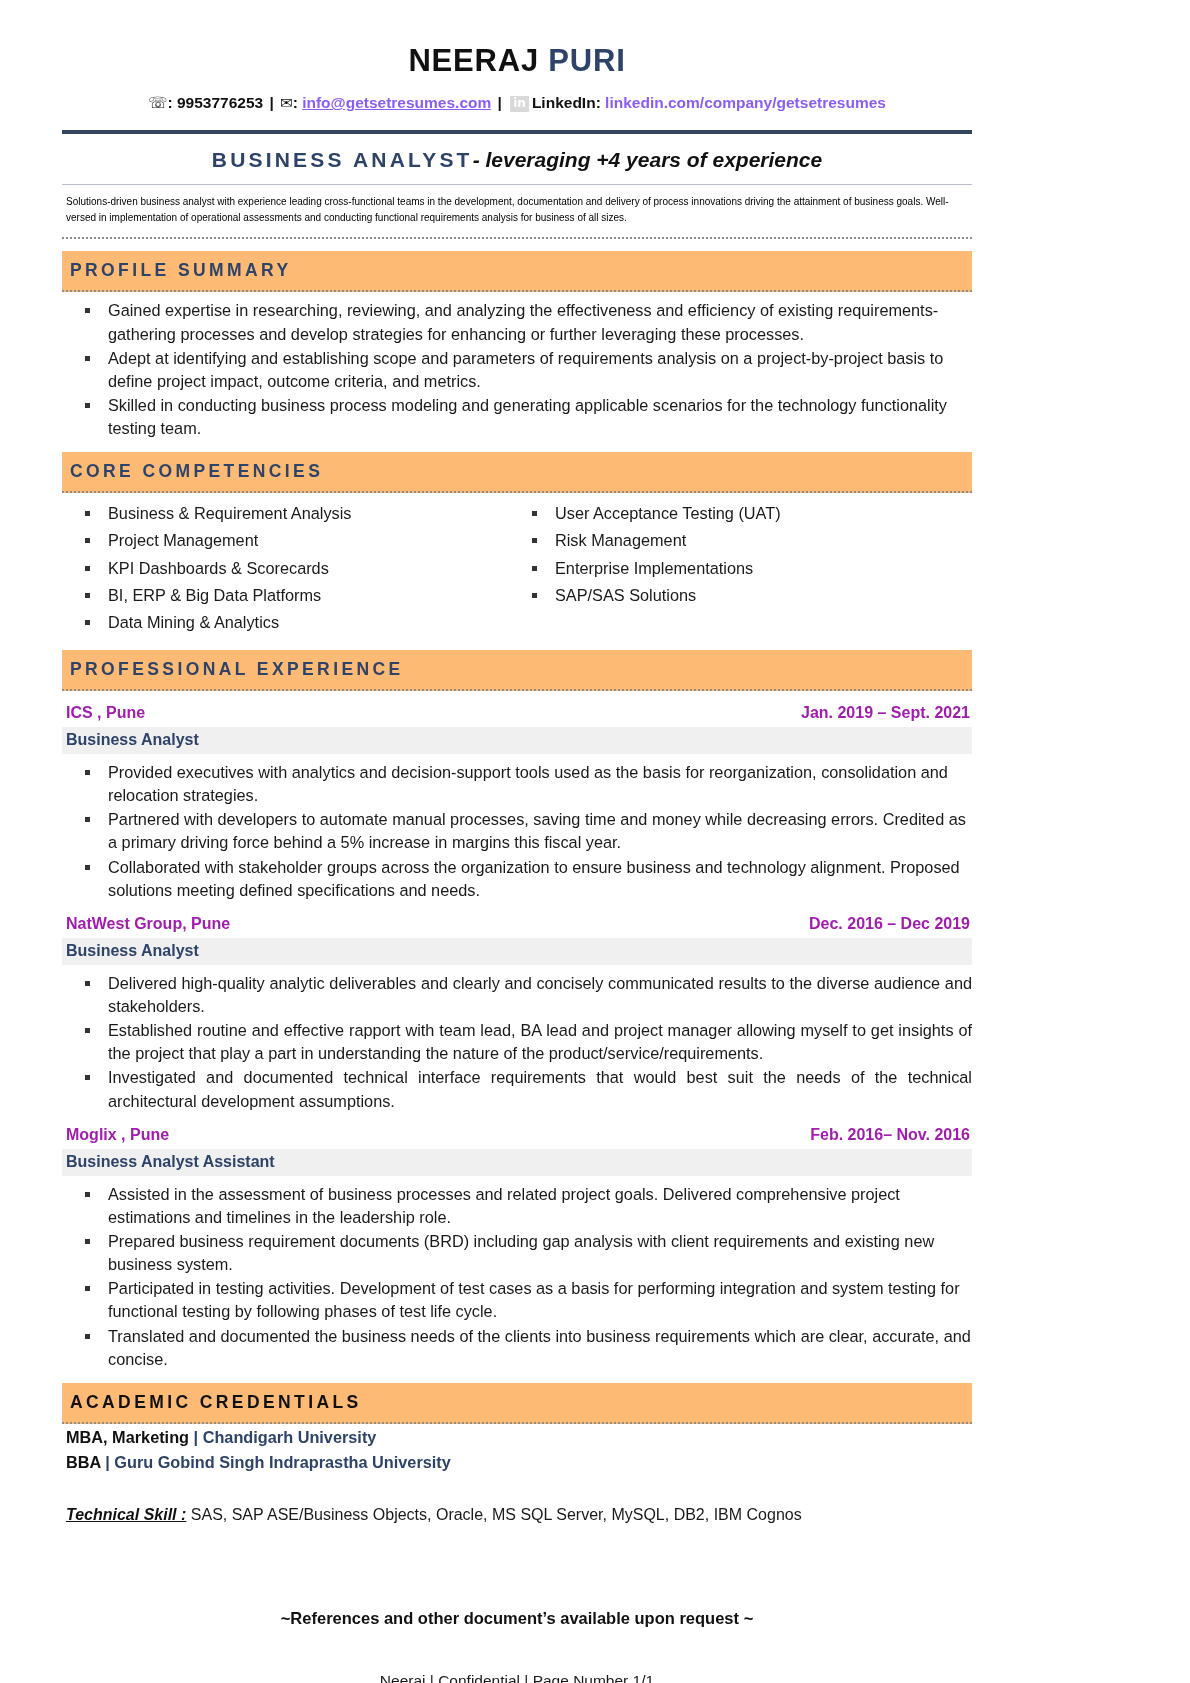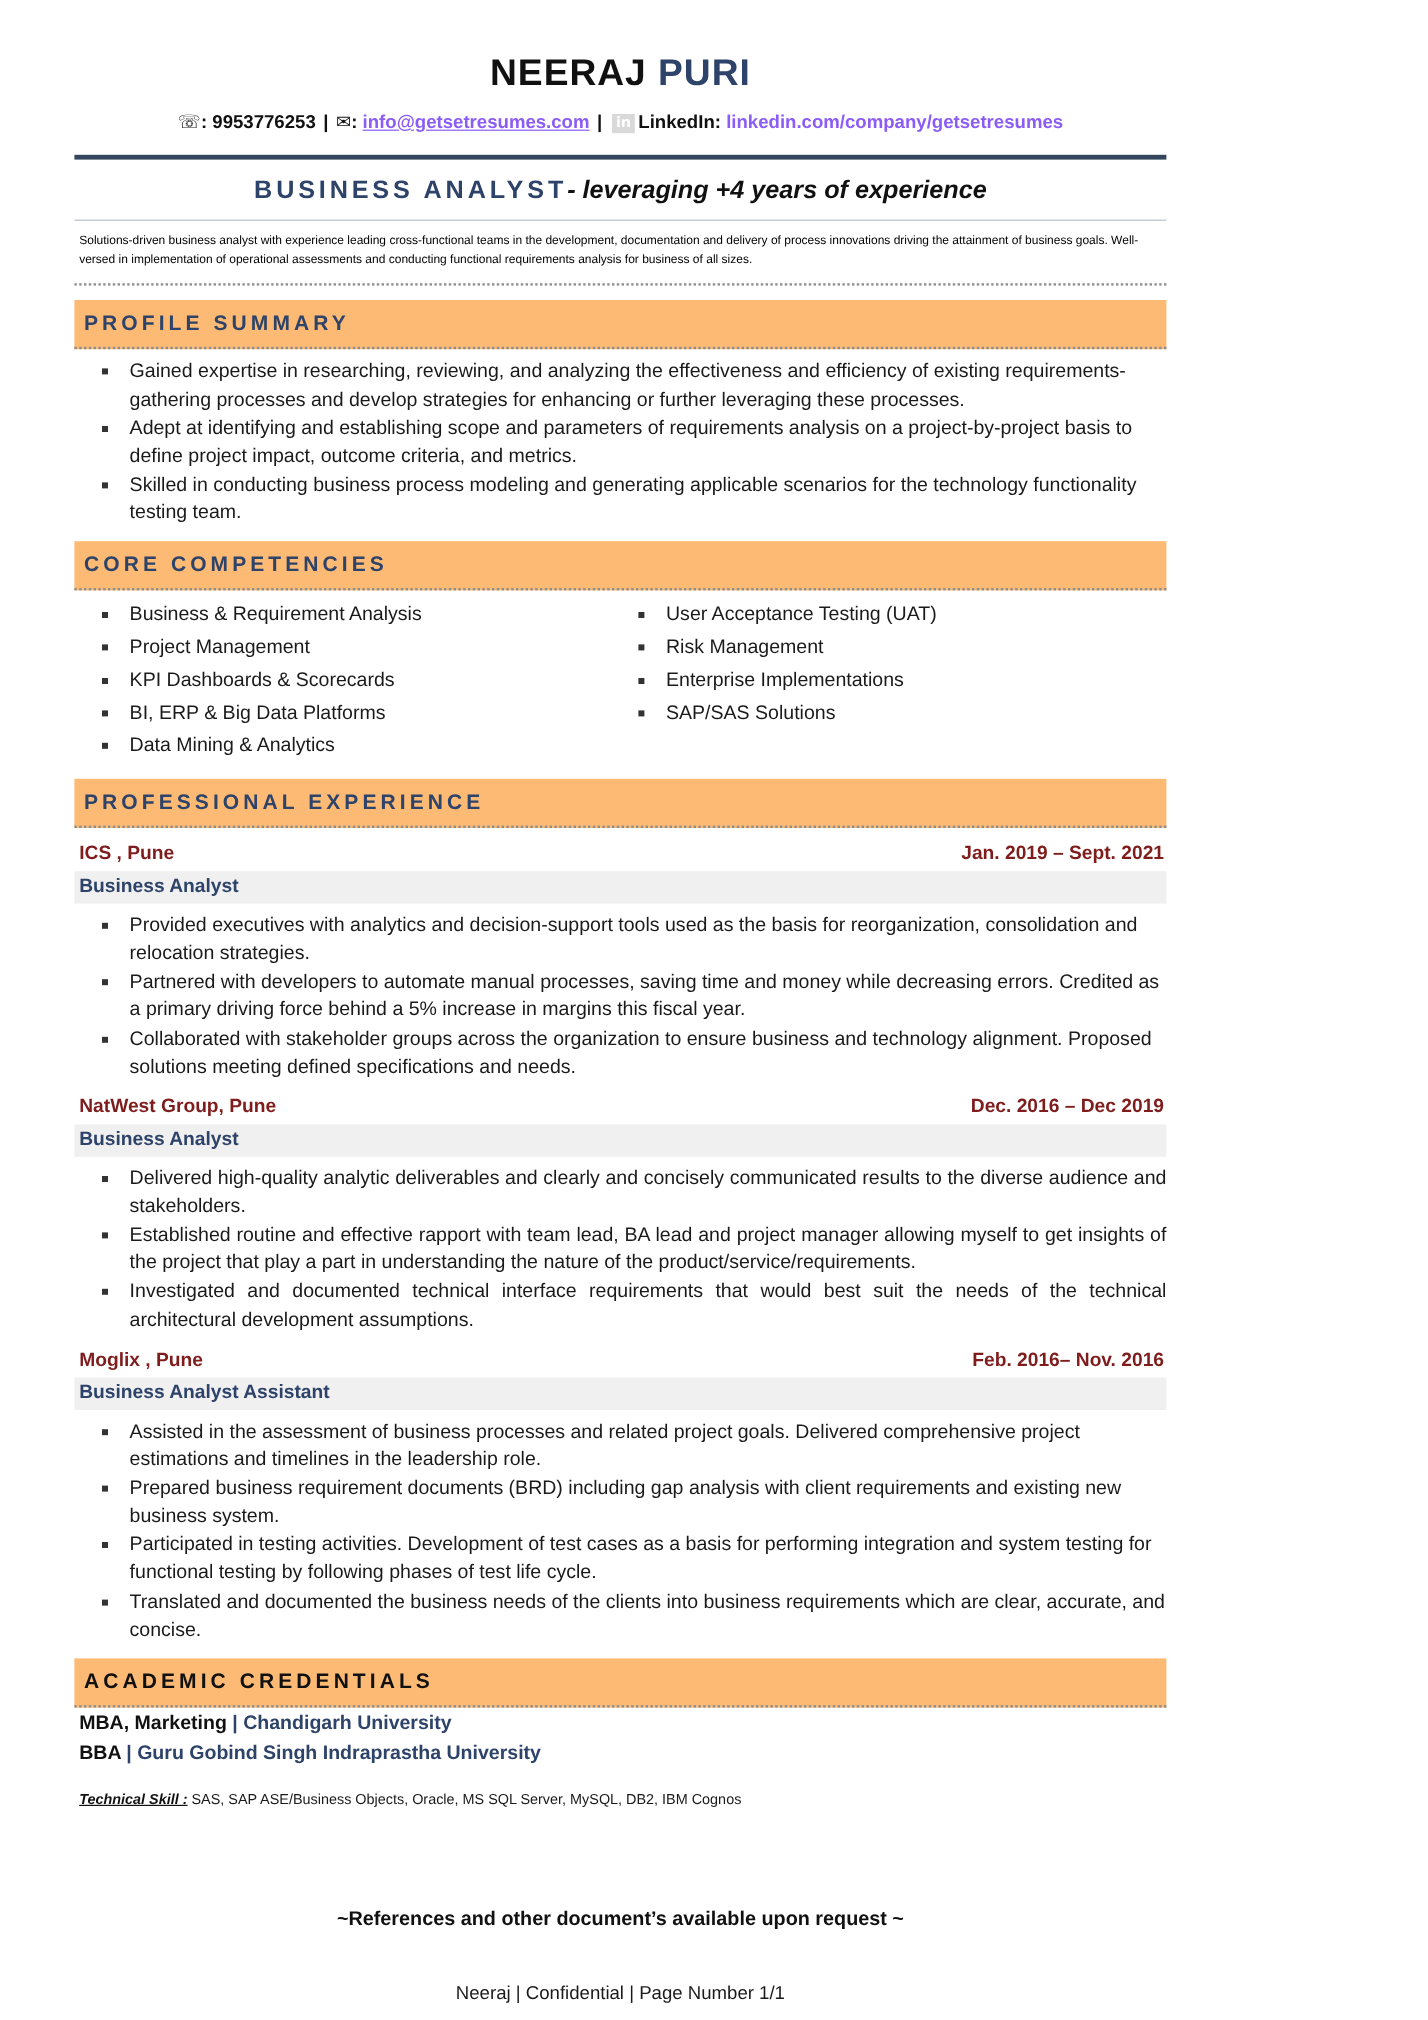--- a/index.html
+++ b/index.html
@@ -176,21 +176,21 @@
   }
 
   
   .job { margin-top: 13px; }
   .job-top {
     display: flex;
     justify-content: space-between;
     align-items: flex-end;
     font-size: 16px;
     font-weight: bold;
-    color: #7f1d1d;
+    color: #a21caf;
     padding: 0 2px 0 4px;
   }
   .job-title-band {
     background: #f0f0f0;
     color: #2e4369;
     font-size: 16px;
     font-weight: bold;
     padding: 4px 6px 5px 4px;
     margin-top: 5px;
   }
@@ -202,24 +202,24 @@
     line-height: 1.45;
     font-weight: bold;
     padding-left: 4px;
     margin-top: 2px;
   }
   .edu-line .degree { color: #111111; }
   .edu-line .pipe { color: #2e4369; font-weight: bold; }
   .edu-line .school { color: #2e4369; }
 
   .tech-line {
-    font-size: 12px;
+    font-size: 16px;
     line-height: 1.5;
     padding-left: 4px;
-    margin-top: 16px;
+    margin-top: 28px;
     color: #1a1a1a;
   }
   .tech-line .tech-label {
     font-weight: bold;
     font-style: italic;
     text-decoration: underline;
     color: #111111;
   }
 
   

